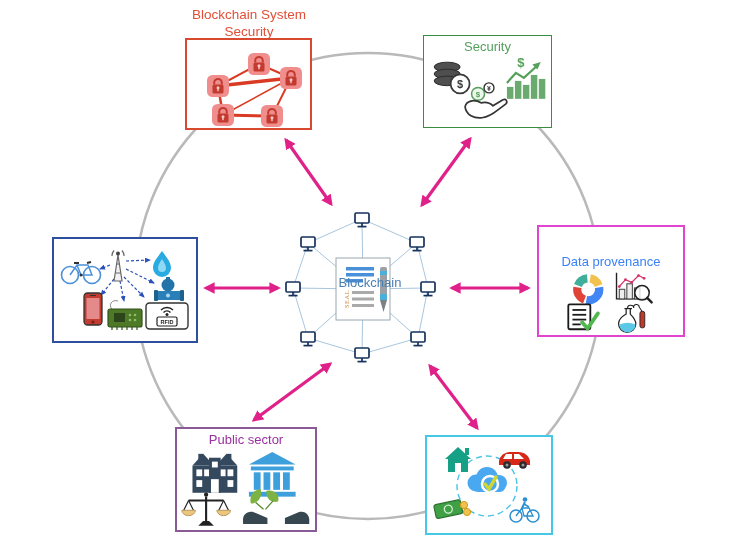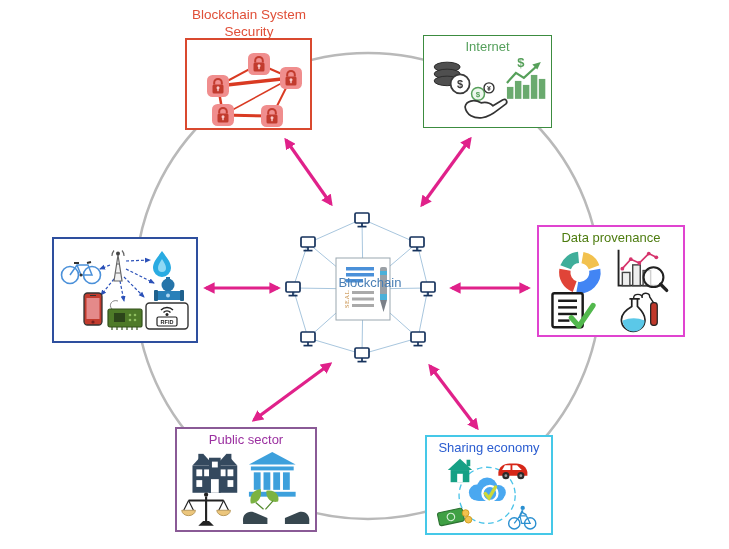--- a/index.html
+++ b/index.html
@@ -13,21 +13,21 @@
   .icons{flex:1;width:100%;}
   .free-title{position:absolute;z-index:2;text-align:center;font-size:13.5px;line-height:1.25;}
   .center-label{position:absolute;z-index:3;text-align:center;}
   #dss-box{left:185px;top:38px;width:127px;height:92px;border:2px solid #d9492f;}
   #dss-title{left:175px;top:7px;width:148px;color:#e04f38;}
   #fin-box{left:423px;top:35px;width:129px;height:93px;border:1.5px solid #3c8c40;}
   #fin-box .node-title{color:#55a05c;}
   #iot-box{left:52px;top:237px;width:146px;height:106px;border:2px solid #2e4f9e;}
   #iot-box .node-title{color:#1d4fc4;font-size:14px;}
   #dp-box{left:537px;top:225px;width:148px;height:112px;border:2px solid #e044d0;}
-  #dp-box .node-title{color:#4d7c0f;}
+  #dp-box .node-title{color:#3b82f6;margin-top:24px;}
   #ps-box{left:175px;top:427px;width:142px;height:105px;border:2px solid #8a5a96;}
   #ps-box .node-title{color:#9b30a0;}
   #se-box{left:425px;top:435px;width:128px;height:100px;border:2px solid #45c8e8;}
   #se-box .node-title{color:#2a5cd0;}
   #blockchain-label{left:325px;top:227px;width:90px;font-size:13px;color:#4a7fb5;margin-top:48px;}
   #smartcontract-label{left:303px;top:320px;width:120px;font-size:14px;color:#b04540;}
 </style>
 </head>
 <body>
 
@@ -129,21 +129,21 @@
       </g>
       <use href="#lk" transform="translate(72,24)"></use>
         <use href="#lk" transform="translate(31,46)"></use>
       <use href="#lk" transform="translate(104,38)"></use>
         <use href="#lk" transform="translate(36,75)"></use>
       <use href="#lk" transform="translate(85,76)"></use>
     </svg>
   </div>
 
   <div class="node-box" id="fin-box">
-    <div class="node-title">Internet</div>
+    <div class="node-title">Security</div>
     <svg class="icons" viewBox="0 0 125 72">
       <g transform="translate(8,2)">
         <ellipse cx="14" cy="10" rx="13" ry="4.8" fill="#4f4f4f" stroke="#2b2b2b"></ellipse>
         <ellipse cx="14" cy="17" rx="13" ry="4.8" fill="#4f4f4f" stroke="#2b2b2b"></ellipse>
         <ellipse cx="14" cy="24" rx="13" ry="4.8" fill="#4f4f4f" stroke="#2b2b2b"></ellipse>
         <circle cx="27" cy="27" r="9.5" fill="#fff" stroke="#3a3a3a" stroke-width="1.8"></circle>
         <text x="27" y="31.5" font-size="11" font-weight="bold" fill="#3a3a3a" text-anchor="middle">$</text>
       </g>
       <g transform="translate(82,2)">
         <text x="14" y="10" font-size="13" font-weight="bold" fill="#56a05a" text-anchor="middle">$</text>
@@ -340,21 +340,20 @@
         <path d="M20,0 C12,1 8,8 10,15 C18,15 22,8 20,0 Z" fill="#7cb342"></path>
         <path d="M26,2 C34,0 40,6 38,13 C30,15 25,9 26,2 Z" fill="#7cb342"></path>
         <path d="M15,14 L23,21 M33,12 L25,21" stroke="#558b2f" stroke-width="1.3" fill="none"></path>
         <path d="M2,34 C1,27 6,22 13,24 L27,30 L27,36 L2,36 Z" fill="#37474f"></path>
         <path d="M70,34 C71,27 66,22 59,24 L45,30 L45,36 L70,36 Z" fill="#37474f"></path>
       </g>
     </svg>
   </div>
 
   <div class="node-box" id="se-box">
-    <div class="node-title">Sharing economy</div>
     <svg class="icons" viewBox="0 0 124 82">
       <circle cx="60" cy="42" r="30" stroke="#4ac3e8" stroke-width="1.4" stroke-dasharray="6,4" fill="none"></circle>
       <g transform="translate(18,2)">
         <rect x="20" y="2" width="4" height="7" fill="#16a085"></rect>
         <polygon points="0,13 13,1 26,13" fill="#16a085"></polygon>
         <rect x="3" y="13" width="20" height="13" fill="#16a085"></rect>
         <rect x="10" y="17" width="6" height="9" fill="#fff"></rect>
       </g>
       <g transform="translate(72,4)">
         <path d="M0,13 C1,8 5,4 12,4 L19,4 C26,4 30,8 31,13 L31,17 L0,17 Z" fill="#d62718"></path>

